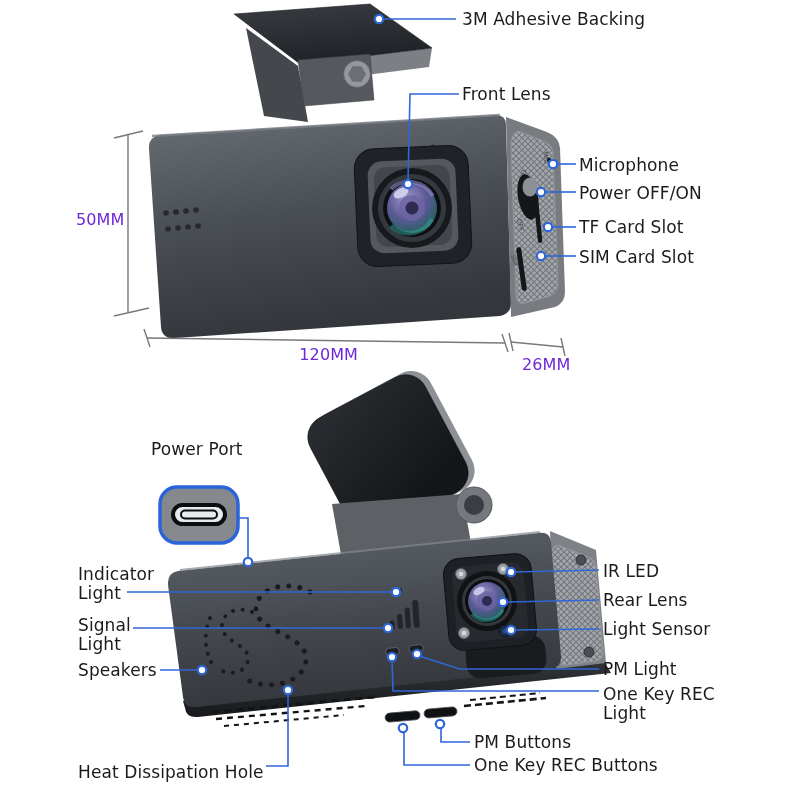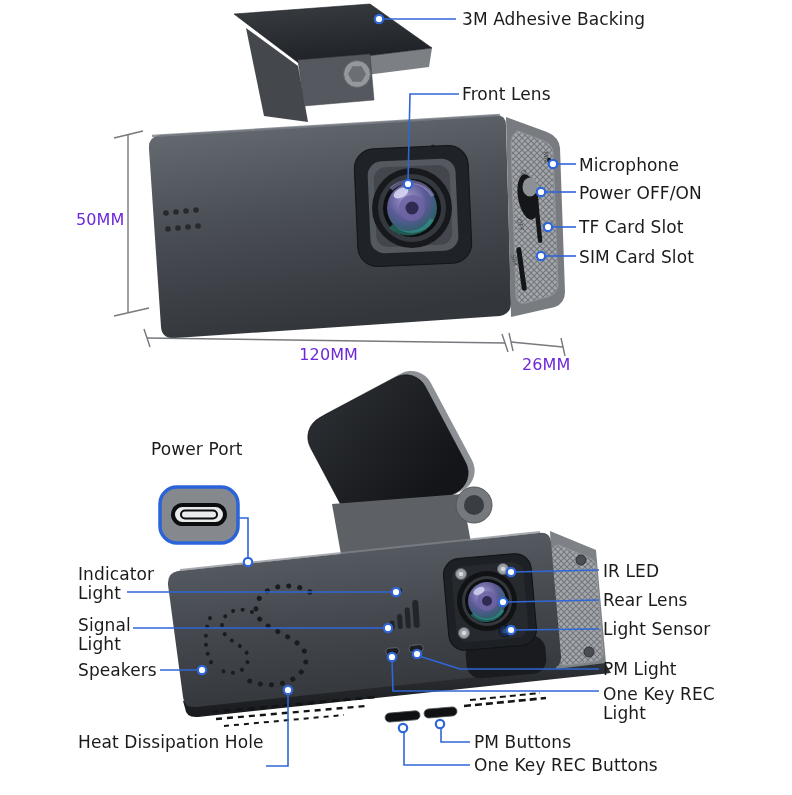--- a/index.html
+++ b/index.html
@@ -259,21 +259,21 @@
 <div class="lbl" style="left:579px; top:248px;">SIM Card Slot</div>
 
 <div class="lbl dim" style="left:76px; top:211px;">50MM</div>
 <div class="lbl dim ctr" style="left:296px; top:346px; width:62px;">120MM</div>
 <div class="lbl dim" style="left:507px; top:356px;margin-left:15px;">26MM</div>
 
 <div class="lbl" style="left:151px; top:440px;">Power Port</div>
 <div class="lbl wrap" style="left:78px; top:616px; width:70px;">Signal Light</div>
 <div class="lbl wrap" style="left:78px; top:565px; width:92px;">Indicator Light</div>
 <div class="lbl" style="left:78px; top:661px;">Speakers</div>
-<div class="lbl" style="left:78px; top:733px;text-align:right;">Heat Dissipation Hole</div>
+<div class="lbl" style="left:78px; top:763px;text-align:right;">Heat Dissipation Hole</div>
 
 <div class="lbl" style="left:603px; top:562px;">IR LED</div>
 <div class="lbl" style="left:603px; top:591px;">Rear Lens</div>
 <div class="lbl" style="left:603px; top:620px;">Light Sensor</div>
 <div class="lbl" style="left:603px; top:660px;">PM Light</div>
 <div class="lbl wrap" style="left:603px; top:685px; width:135px;">One Key REC Light</div>
 <div class="lbl" style="left:474px; top:733px;">PM Buttons</div>
 <div class="lbl" style="left:474px; top:756px;">One Key REC Buttons</div>
 
 </div>

